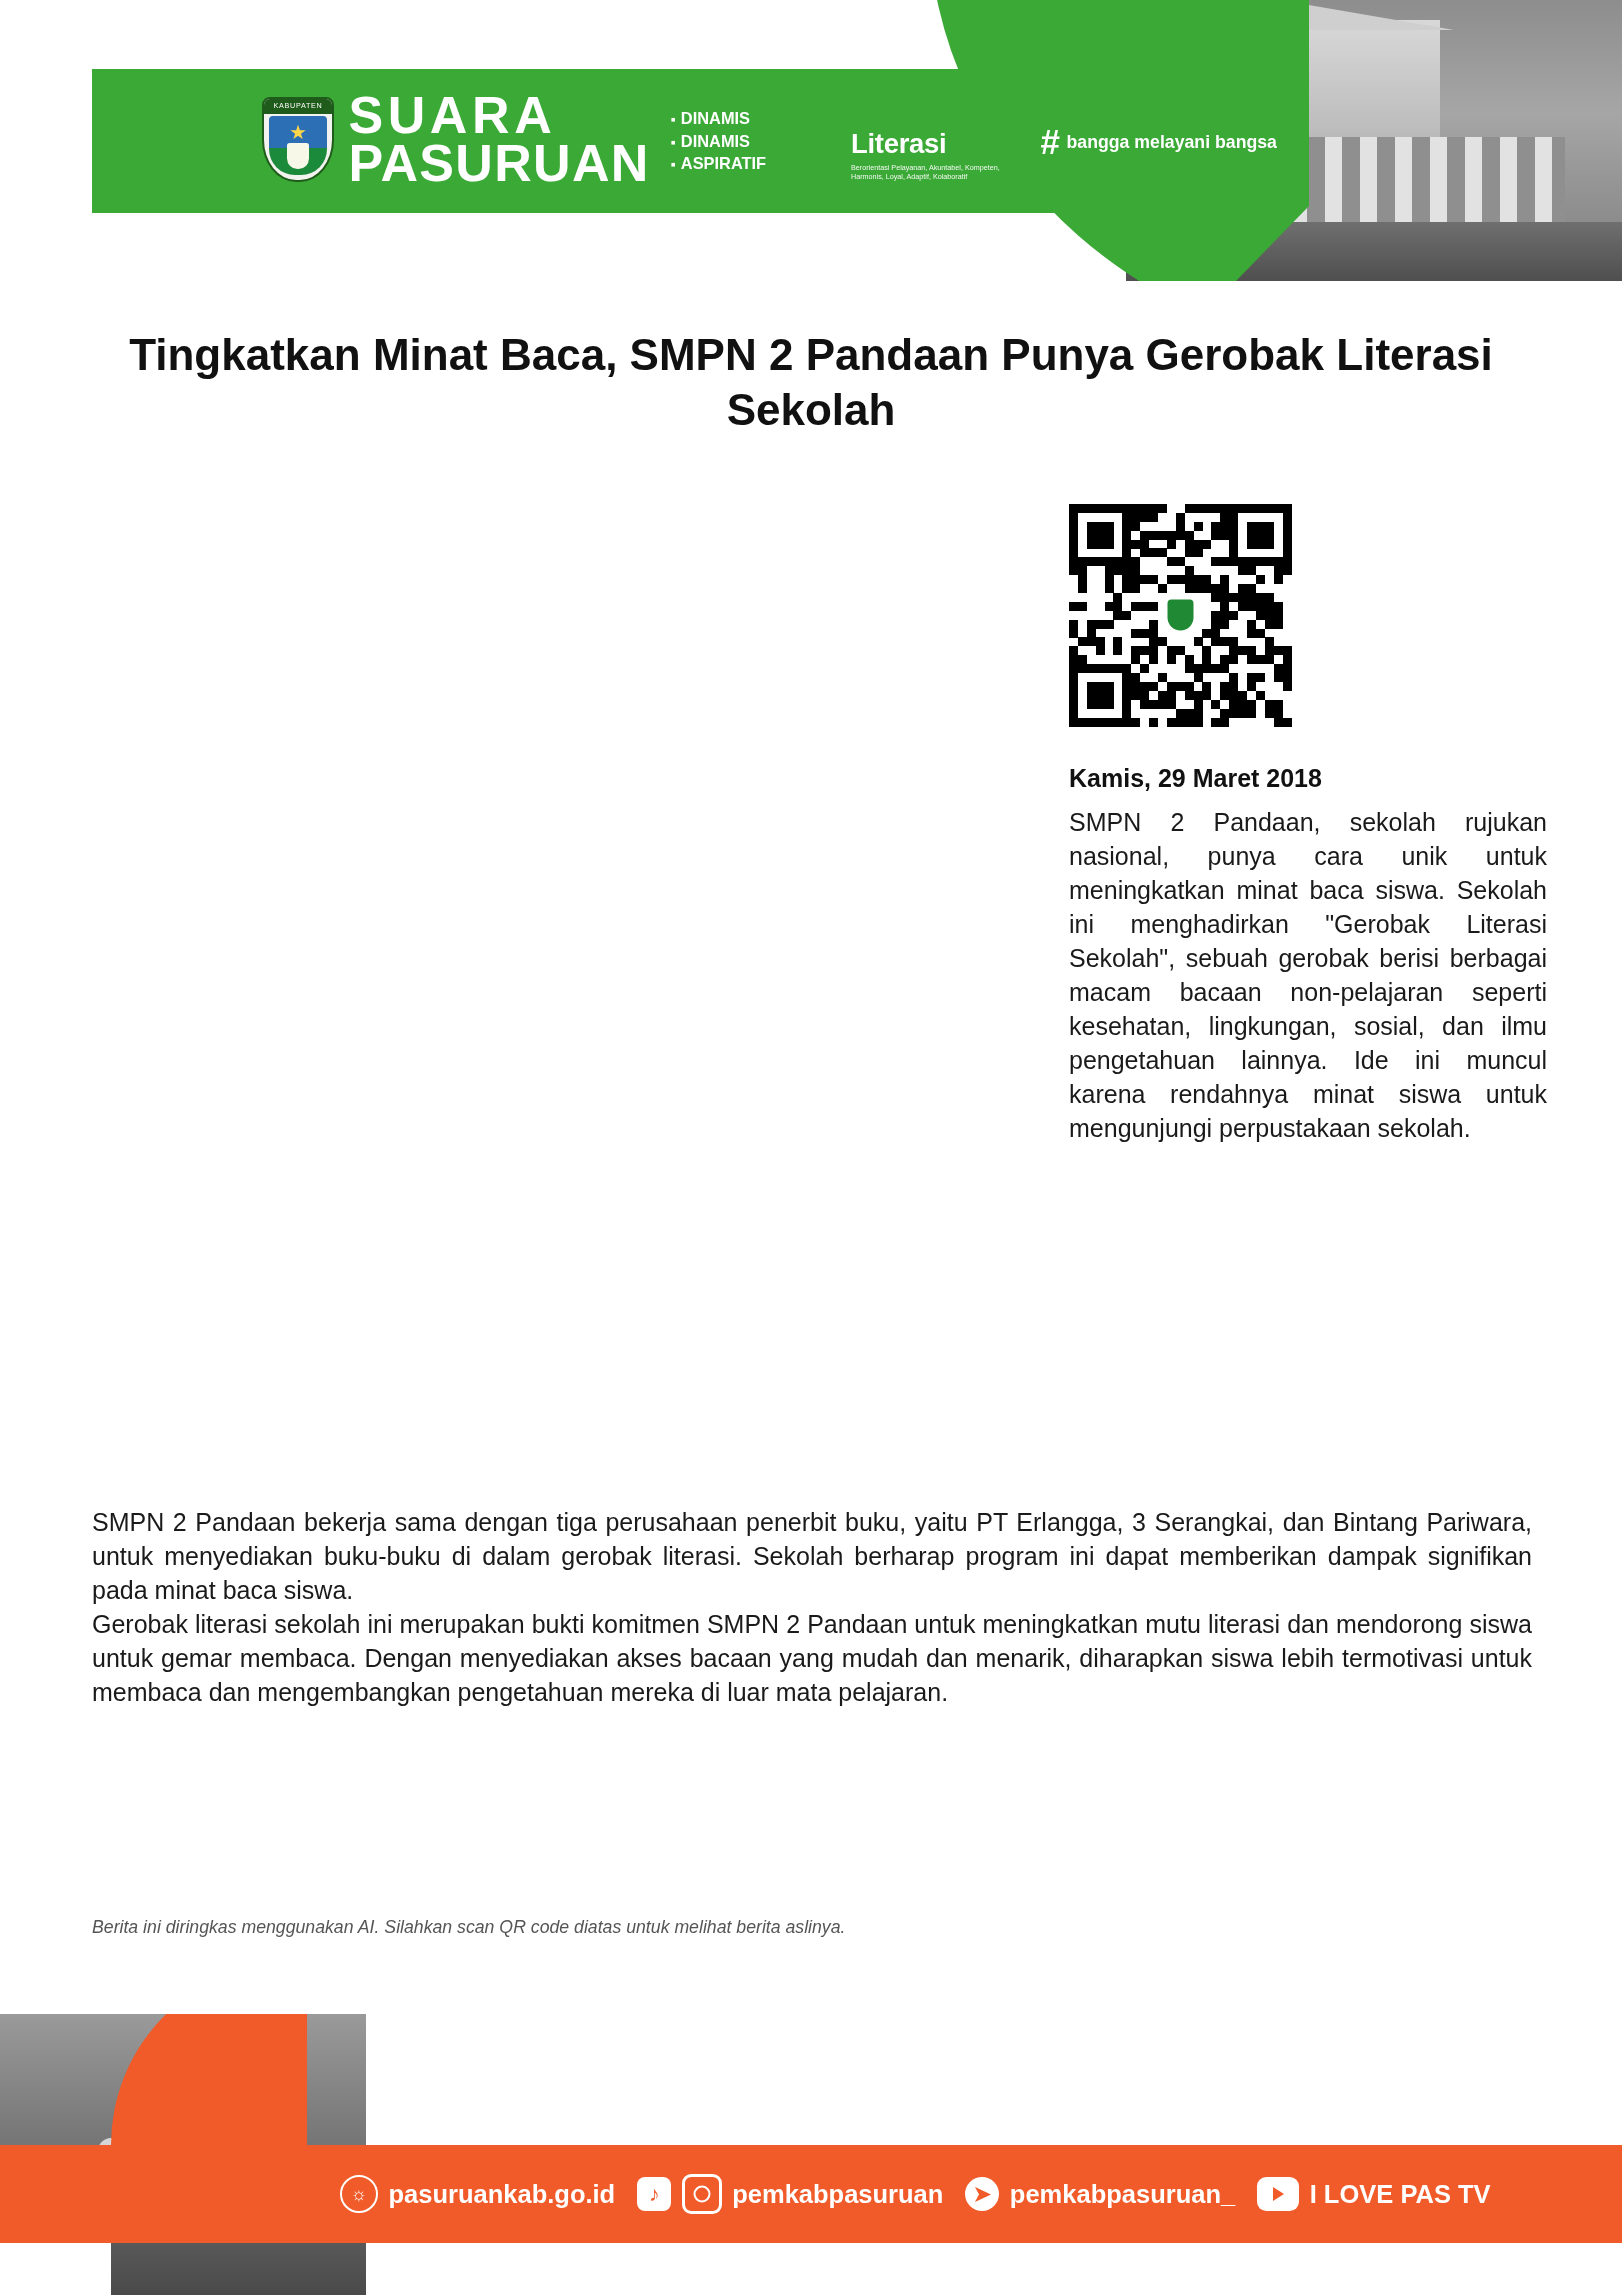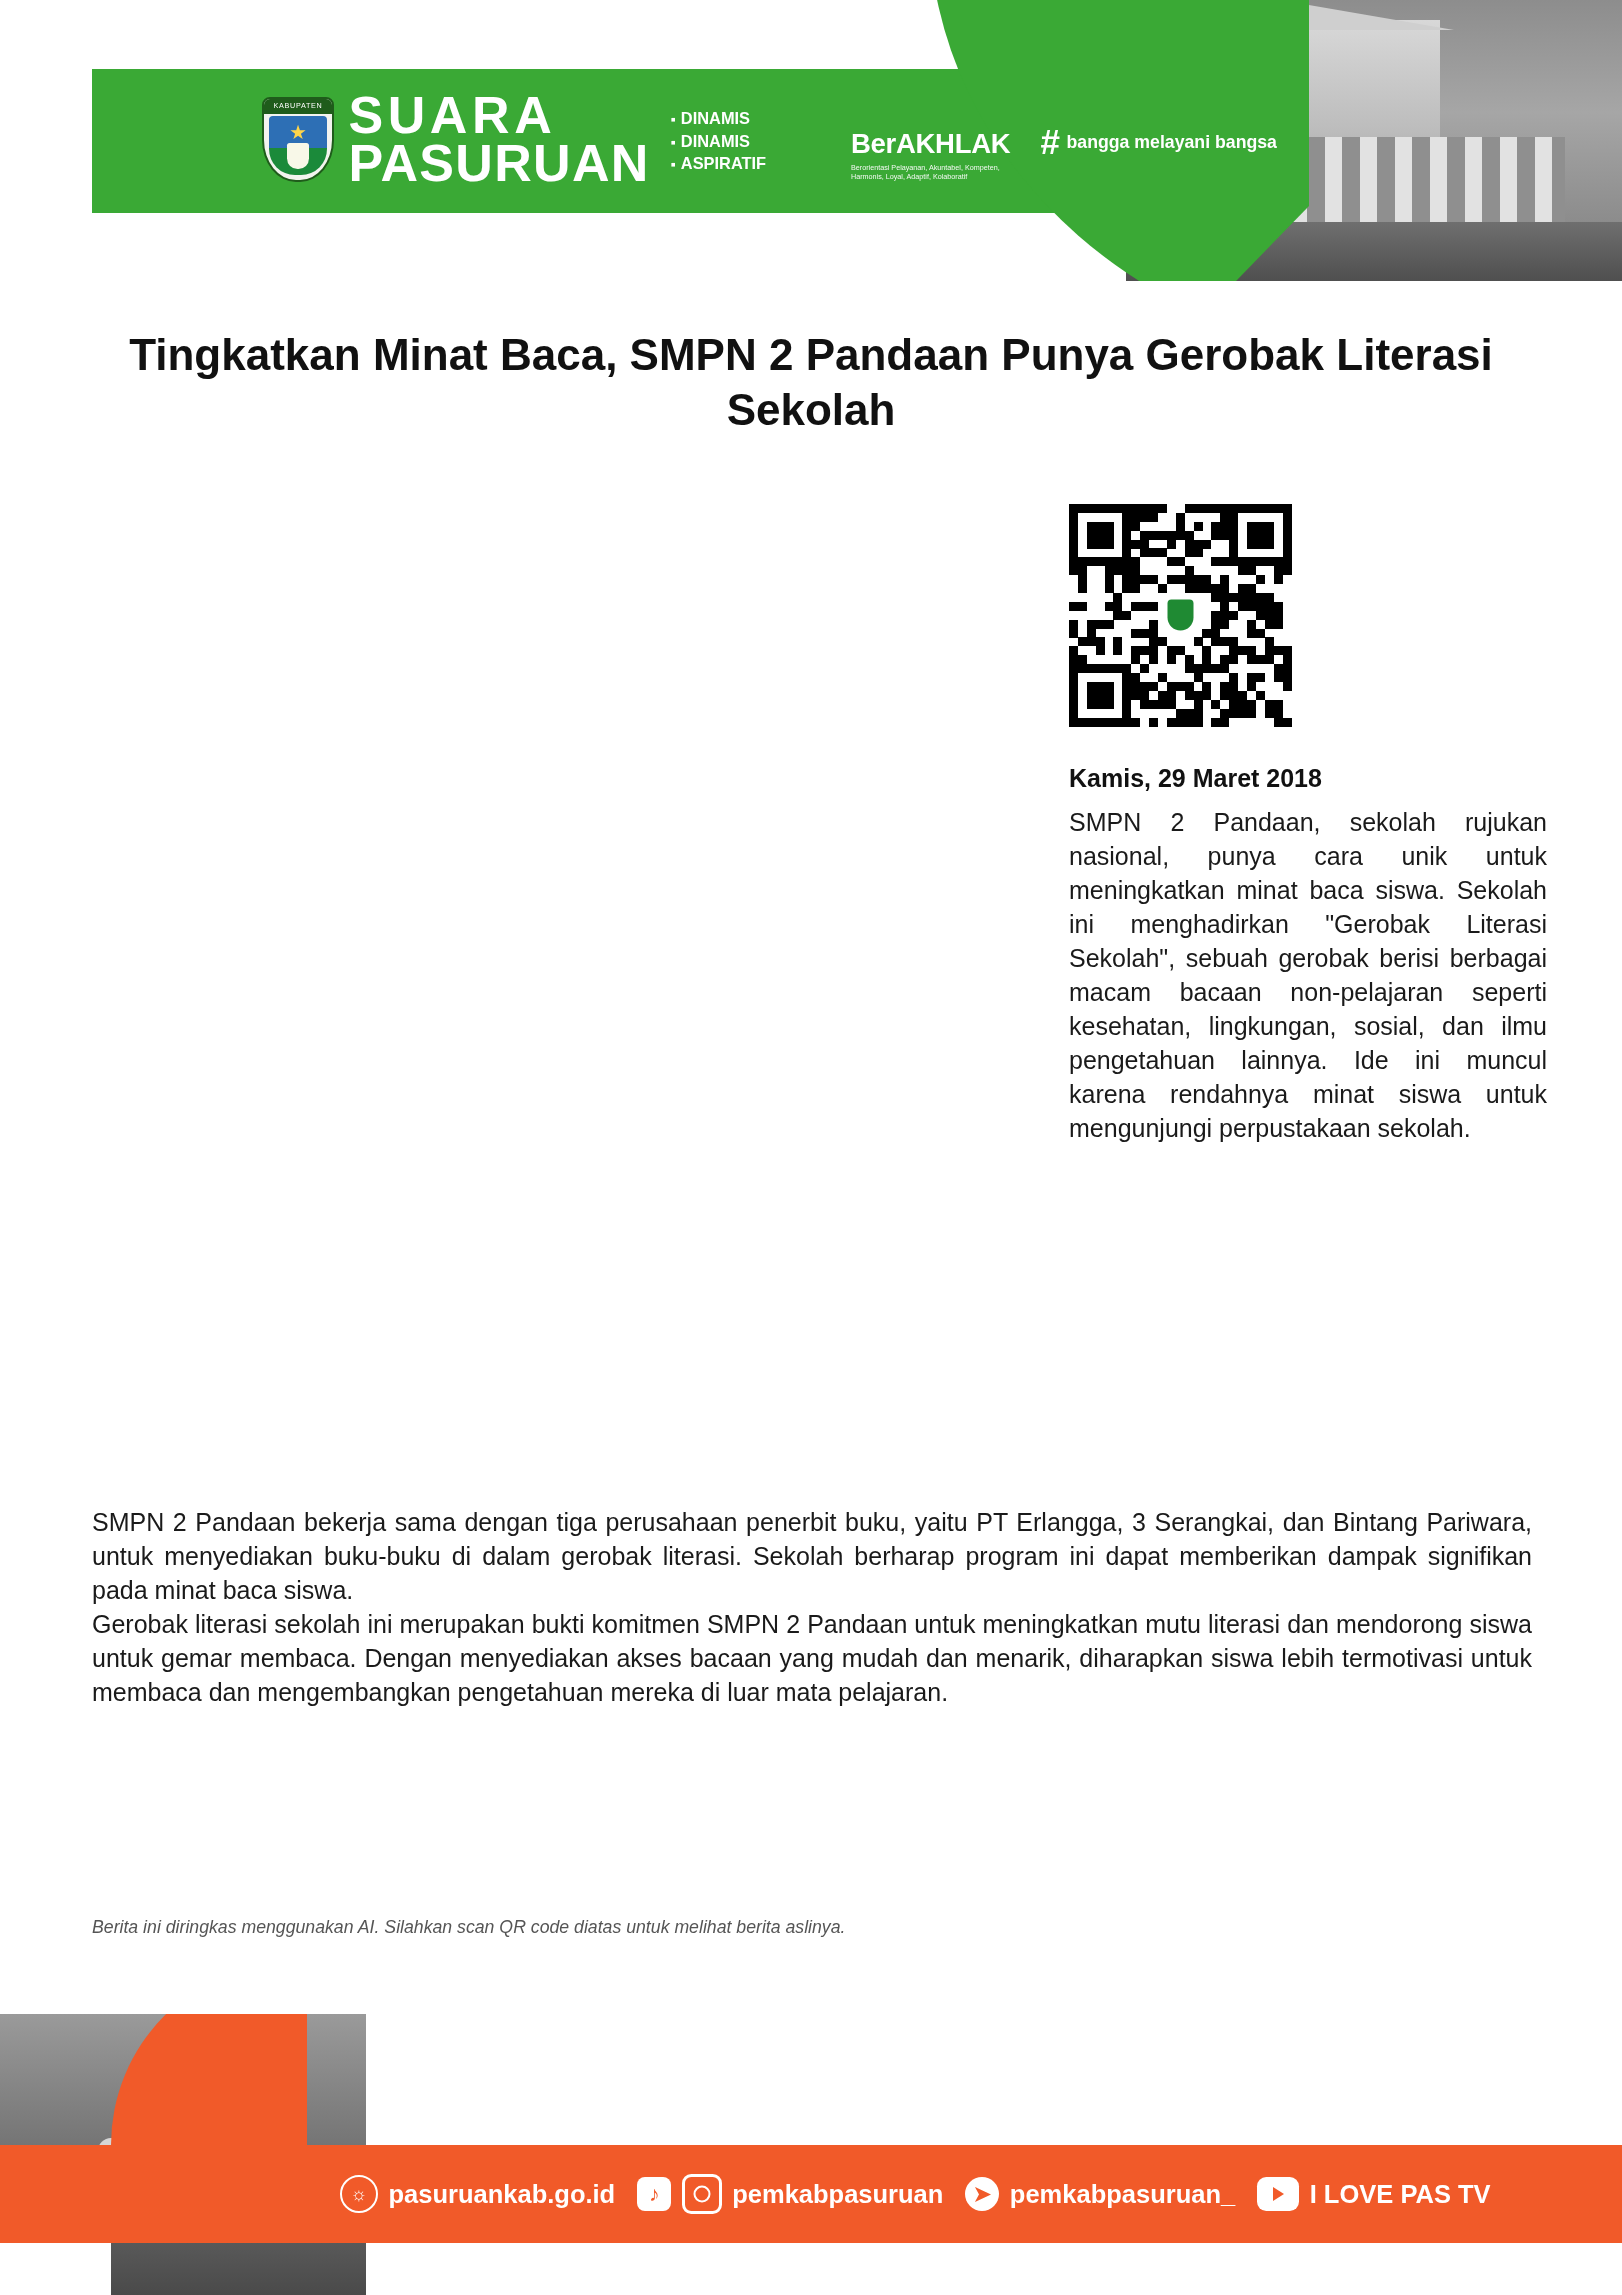--- a/index.html
+++ b/index.html
@@ -466,21 +466,21 @@
       </div>
       <div class="tagline">
         <div>DINAMIS</div>
         <div>DINAMIS</div>
         <div>ASPIRATIF</div>
       </div>
     </div>
 
     <div class="brand-right">
       <div class="berakhlak">
-        <div class="ba-main">BerAKHLAK</div>
+        <div class="ba-main">Literasi</div>
         <div class="ba-sub">Berorientasi Pelayanan, Akuntabel, Kompeten, Harmonis, Loyal, Adaptif, Kolaboratif</div>
       </div>
       <div class="bangga">
         <div class="hash">#</div>
         <div class="btxt">bangga melayani bangsa</div>
       </div>
     </div>
   </div>
 
   <div class="title">Tingkatkan Minat Baca, SMPN 2 Pandaan Punya Gerobak Literasi Sekolah</div>

